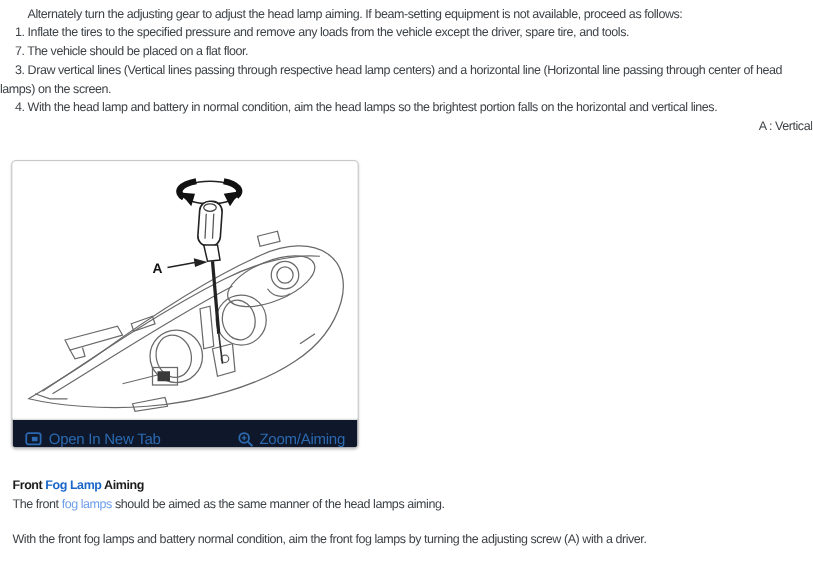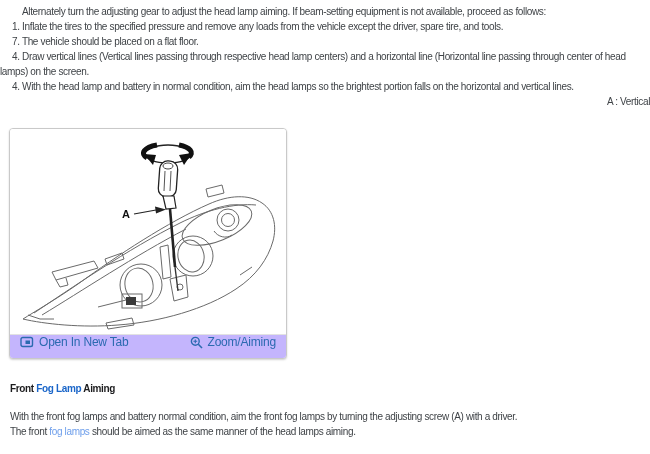--- a/index.html
+++ b/index.html
@@ -35,23 +35,23 @@
     background: #ffffff;
     box-shadow: 0 1px 2px rgba(0,0,0,0.18);
     display: flex;
     flex-direction: column;
     overflow: hidden;
   }
   .fig-canvas { flex: 1; position: relative; background: #ffffff; }
   .fig-bar {
     height: 27px;
     border-top: 1px solid #e2e2e2;
-    background: #c4b5fd;
+    background: #0f172a;
     display: flex;
-    align-items: flex-start;
+    align-items: flex-end;
     justify-content: space-between;
     padding: 0 10px;
   }
   .fig-link {
     display: inline-flex;
     align-items: center;
     gap: 5px;
     font-size: 12px;
     letter-spacing: -0.2px;
     color: #2b6ab0;
@@ -85,21 +85,21 @@
   a.link-light { color: #6d9eeb; text-decoration: none; cursor: pointer; }
 </style>
 </head>
 <body>
 
 <div class="doc">
 
   <div class="tline ind-intro">Alternately turn the adjusting gear to adjust the head lamp aiming. If beam-setting equipment is not available, proceed as follows:</div>
   <div class="tline ind-step">1. Inflate the tires to the specified pressure and remove any loads from the vehicle except the driver, spare tire, and tools.</div>
   <div class="tline ind-step">7. The vehicle should be placed on a flat floor.</div>
-  <div class="tline ind-step">4. Draw vertical lines (Vertical lines passing through respective head lamp centers) and a horizontal line (Horizontal line passing through center of head</div>
+  <div class="tline ind-step">3. Draw vertical lines (Vertical lines passing through respective head lamp centers) and a horizontal line (Horizontal line passing through center of head</div>
   <div class="tline ind-cont">lamps) on the screen.</div>
   <div class="tline ind-step">4. With the head lamp and battery in normal condition, aim the head lamps so the brightest portion falls on the horizontal and vertical lines.</div>
   <div class="tline ind-sub">A : Vertical</div>
 
   <div class="fig-panel">
     <div class="fig-canvas">
       <svg width="276" height="201" viewBox="0 0 276 201">
         <g stroke="#6a6a6a" stroke-width="1" fill="none">
 
           <path d="M 13,190 C 34,195 72,199 108,196 C 150,193 196,180 226,160 C 246,147 258,130 263,112 C 267,97 264,82 252,74 C 239,65 219,66 199,75 C 158,93 108,126 68,155 C 45,171 24,183 13,190 Z"></path>
@@ -172,18 +172,18 @@
           <line x1="5.3" y1="3.4" x2="5.3" y2="7.2" stroke="#2b6ab0" stroke-width="1.1"></line>
         </svg>
         <span>Zoom/Aiming</span>
       </a>
     </div>
   </div>
 
   <div class="fog-heading">
     <span>Front </span><a class="link-bold">Fog Lamp</a><span> Aiming</span>
   </div>
-  <div class="fog-line second">With the front fog lamps and battery normal condition, aim the front fog lamps by turning the adjusting screw (A) with a driver.</div>
   <div class="fog-line">
     <span>The front </span><a class="link-light">fog lamps</a><span> should be aimed as the same manner of the head lamps aiming.</span>
   </div>
+  <div class="fog-line second">With the front fog lamps and battery normal condition, aim the front fog lamps by turning the adjusting screw (A) with a driver.</div>
 
 </div>
 
 </body></html>

